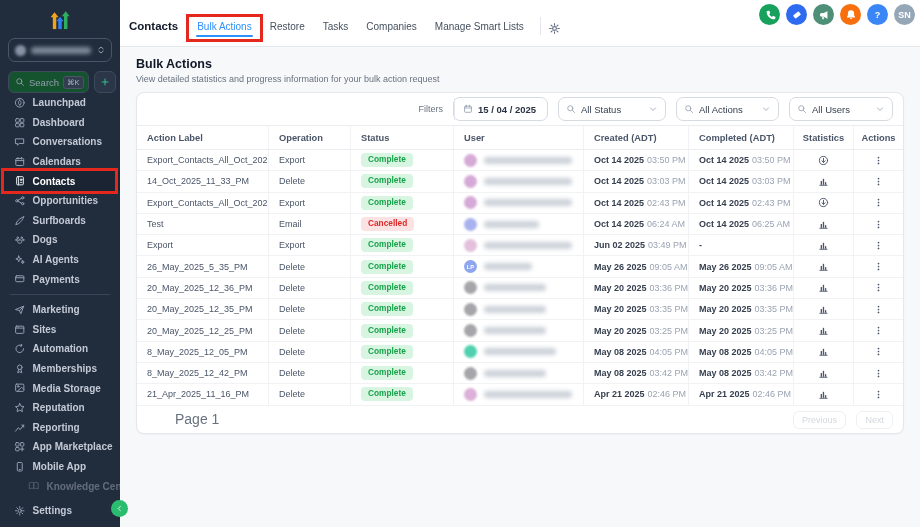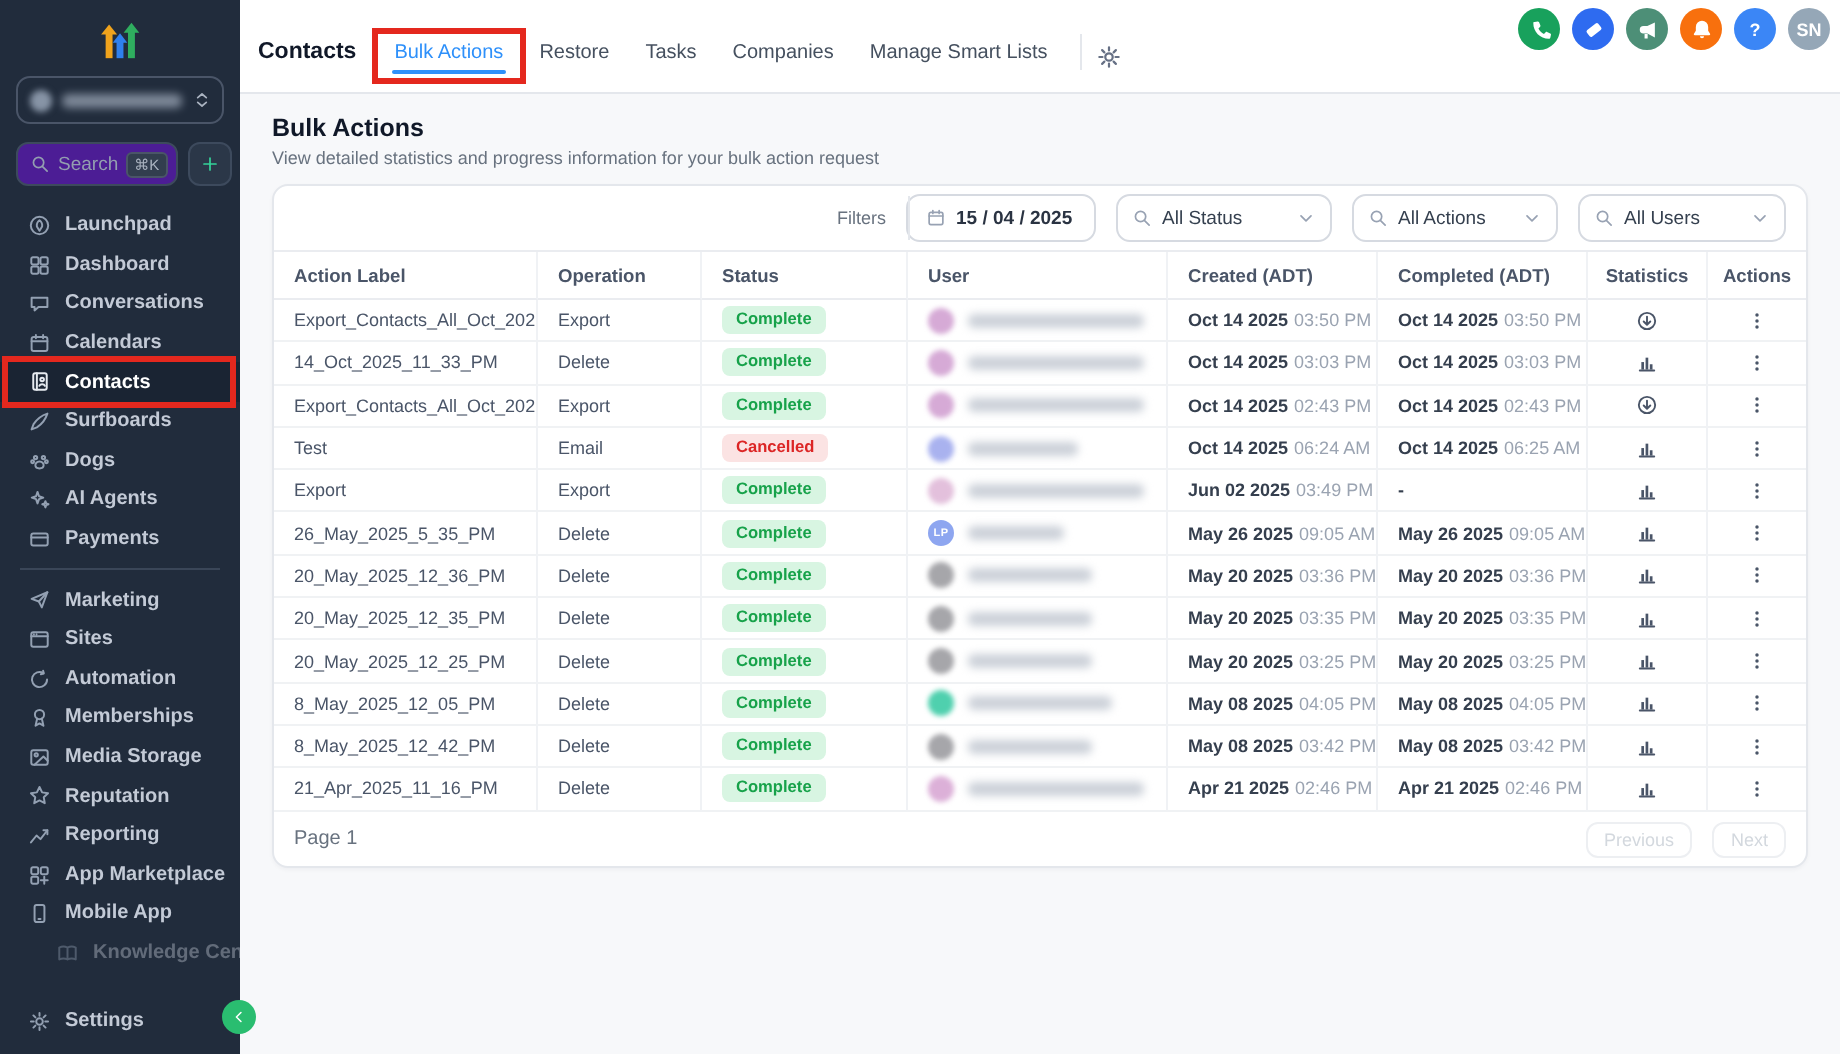--- a/index.html
+++ b/index.html
@@ -7,27 +7,27 @@
 
   
   .sidebar { position:absolute; left:0; top:0; width:120px; height:527px; background:#212c3c; color:#c6cdd8; display:flex; flex-direction:column; z-index:3; }
   .logo-wrap { height:33px; display:flex; align-items:center; justify-content:center; padding-top:7px; flex:none; }
   .account { margin:5px 8px 0; height:24px; border:1px solid #4a5568; border-radius:7px; display:flex; align-items:center; padding:0 5px 0 6px; gap:5px; flex:none; cursor:pointer; }
   .acct-avatar { width:11px; height:11px; border-radius:50%; background:#8794a6; filter:blur(1.5px); flex:none; }
   .acct-name { flex:1; height:7px; border-radius:3px; background:#95a0b0; filter:blur(2.2px); opacity:.8; }
   .chevud { color:#aab3c0; display:flex; }
   .chevud svg { width:10px; height:10px; }
   .search-row { margin:9px 8px 0; display:flex; gap:5px; flex:none; }
-  .search-box { flex:1; height:22px; background:#4c1d95; border:1px solid #3d4a5d; border-radius:6px; display:flex; align-items:center; padding:0 4px 0 6px; gap:4px; }
+  .search-box { flex:1; height:22px; background:#14532d; border:1px solid #3d4a5d; border-radius:6px; display:flex; align-items:center; padding:0 4px 0 6px; gap:4px; }
   .search-box svg { width:10px; height:10px; color:#939eb0; flex:none; }
   .search-ph { flex:1; font-size:9.5px; color:#939eb0; }
   .kbd { font-size:7.5px; color:#aab3c0; border:1px solid #4a5568; border-radius:3px; padding:1px 3px; background:#323e4f; }
   .add-btn { width:22px; height:22px; background:#2b3748; border:1px solid #3d4a5d; border-radius:6px; display:flex; align-items:center; justify-content:center; color:#34d399; cursor:pointer; flex:none; }
   .add-btn svg { width:10px; height:10px; }
-  .nav-top { margin-top:10px; flex:none; }
+  .nav-top { flex:none; }
   .nav-bottom { flex:1; overflow:hidden; }
   .si { height:19.6px; display:flex; align-items:center; gap:7px; padding-left:14px; font-size:10px; font-weight:600; color:#c3cad6; position:relative; cursor:pointer; white-space:nowrap; }
   .si svg { width:11.5px; height:11.5px; color:#93a0b2; flex:none; }
   .si.active { color:#fff; background:#1a2433; }
   .si.active svg { color:#e6eaf0; }
   .si.faded { opacity:.4;margin-left:14px; }
   .sb-divider { height:1px; background:#3a4658; margin:5px 10px; flex:none; }
   .settings-item { flex:none; height:27px; padding-bottom:6px; }
   .anno { position:absolute; border:3px solid #e4281e; z-index:8; pointer-events:none; }
   .si .anno { left:1px; right:2px; top:-3px; bottom:-3px; }
@@ -77,21 +77,21 @@
   .avatar { width:13px; height:13px; border-radius:50%; flex:none; display:flex; align-items:center; justify-content:center; font-size:5.5px; font-weight:700; color:#fff; letter-spacing:.2px; }
   .avatar.blur { filter:blur(1.2px); }
   .nameblur { height:7px; border-radius:3px; background:#ccd1d9; filter:blur(2.2px); margin-left:7px; }
   .dtxt strong { color:#353f4e; font-weight:700; margin-right:3px; }
   .dtxt span { color:#9aa3b1; }
   .ic-btn { background:none; border:none; color:#4a5568; display:flex; align-items:center; justify-content:center; cursor:pointer; margin:0 auto; padding:0; }
   .ic-btn svg { width:11px; height:11px; }
   .td.center { justify-content:center; }
 
   .tfoot { display:flex; align-items:center; justify-content:space-between; height:27px; padding:0 10px; }
-  .page-ind { font-size:10px; color:#68727f; }
+  .page-ind { font-size:14px; color:#68727f;margin-left:28px; }
   .pg-btn { font-size:9px; color:#d3d8de; border:1px solid #edeff2; border-radius:6px; padding:3px 8px; background:#fff; margin-left:6px; cursor:pointer; font-family:inherit; }
 </style>
 </head>
 <body>
 
 <div class="sidebar">
   <div class="logo-wrap">
     <svg viewBox="0 0 26 22" width="24" height="20">
       <polygon points="7,2.5 2.6,8 11.4,8" fill="#f0a31c"></polygon>
         <rect x="5.1" y="7.6" width="3.8" height="13.4" fill="#f0a31c"></rect>
@@ -174,20 +174,31 @@
         <span style="display:flex">
           <svg viewBox="0 0 14 14" fill="none" stroke="currentColor" stroke-width="1.2" stroke-linecap="round" stroke-linejoin="round">
             <rect x="3.2" y="2" width="8.2" height="10" rx="1.2"></rect>
             <path d="M5.4 2v10"></path>
             <circle cx="8.6" cy="5.8" r="1.1"></circle>
             <path d="M6.9 9.6c.5-1.2 2.9-1.2 3.4 0"></path>
           </svg>
         </span>
         <span>Contacts</span>
         <span class="anno"></span>
+      </div>
+      <div class="si">
+        <span style="display:flex">
+          <svg viewBox="0 0 14 14" fill="none" stroke="currentColor" stroke-width="1.2" stroke-linecap="round" stroke-linejoin="round">
+            <circle cx="3.4" cy="7" r="1.4"></circle>
+            <circle cx="10.6" cy="3.4" r="1.4"></circle>
+            <circle cx="10.6" cy="10.6" r="1.4"></circle>
+            <path d="M4.7 6.3 9.3 4M4.7 7.7 9.3 10"></path>
+          </svg>
+        </span>
+        <span>Opportunities</span>
       </div>
       <div class="si">
         <span style="display:flex">
           <svg viewBox="0 0 14 14" fill="none" stroke="currentColor" stroke-width="1.2" stroke-linecap="round" stroke-linejoin="round">
             <path d="M11.8 2.2c-1 3.2-3.4 6.4-6.4 8.4l-3.2 1.2 1.2-3.2C5.4 5.6 8.6 3.2 11.8 2.2z"></path>
           </svg>
         </span>
         <span>Surfboards</span>
       </div>
       <div class="si">

